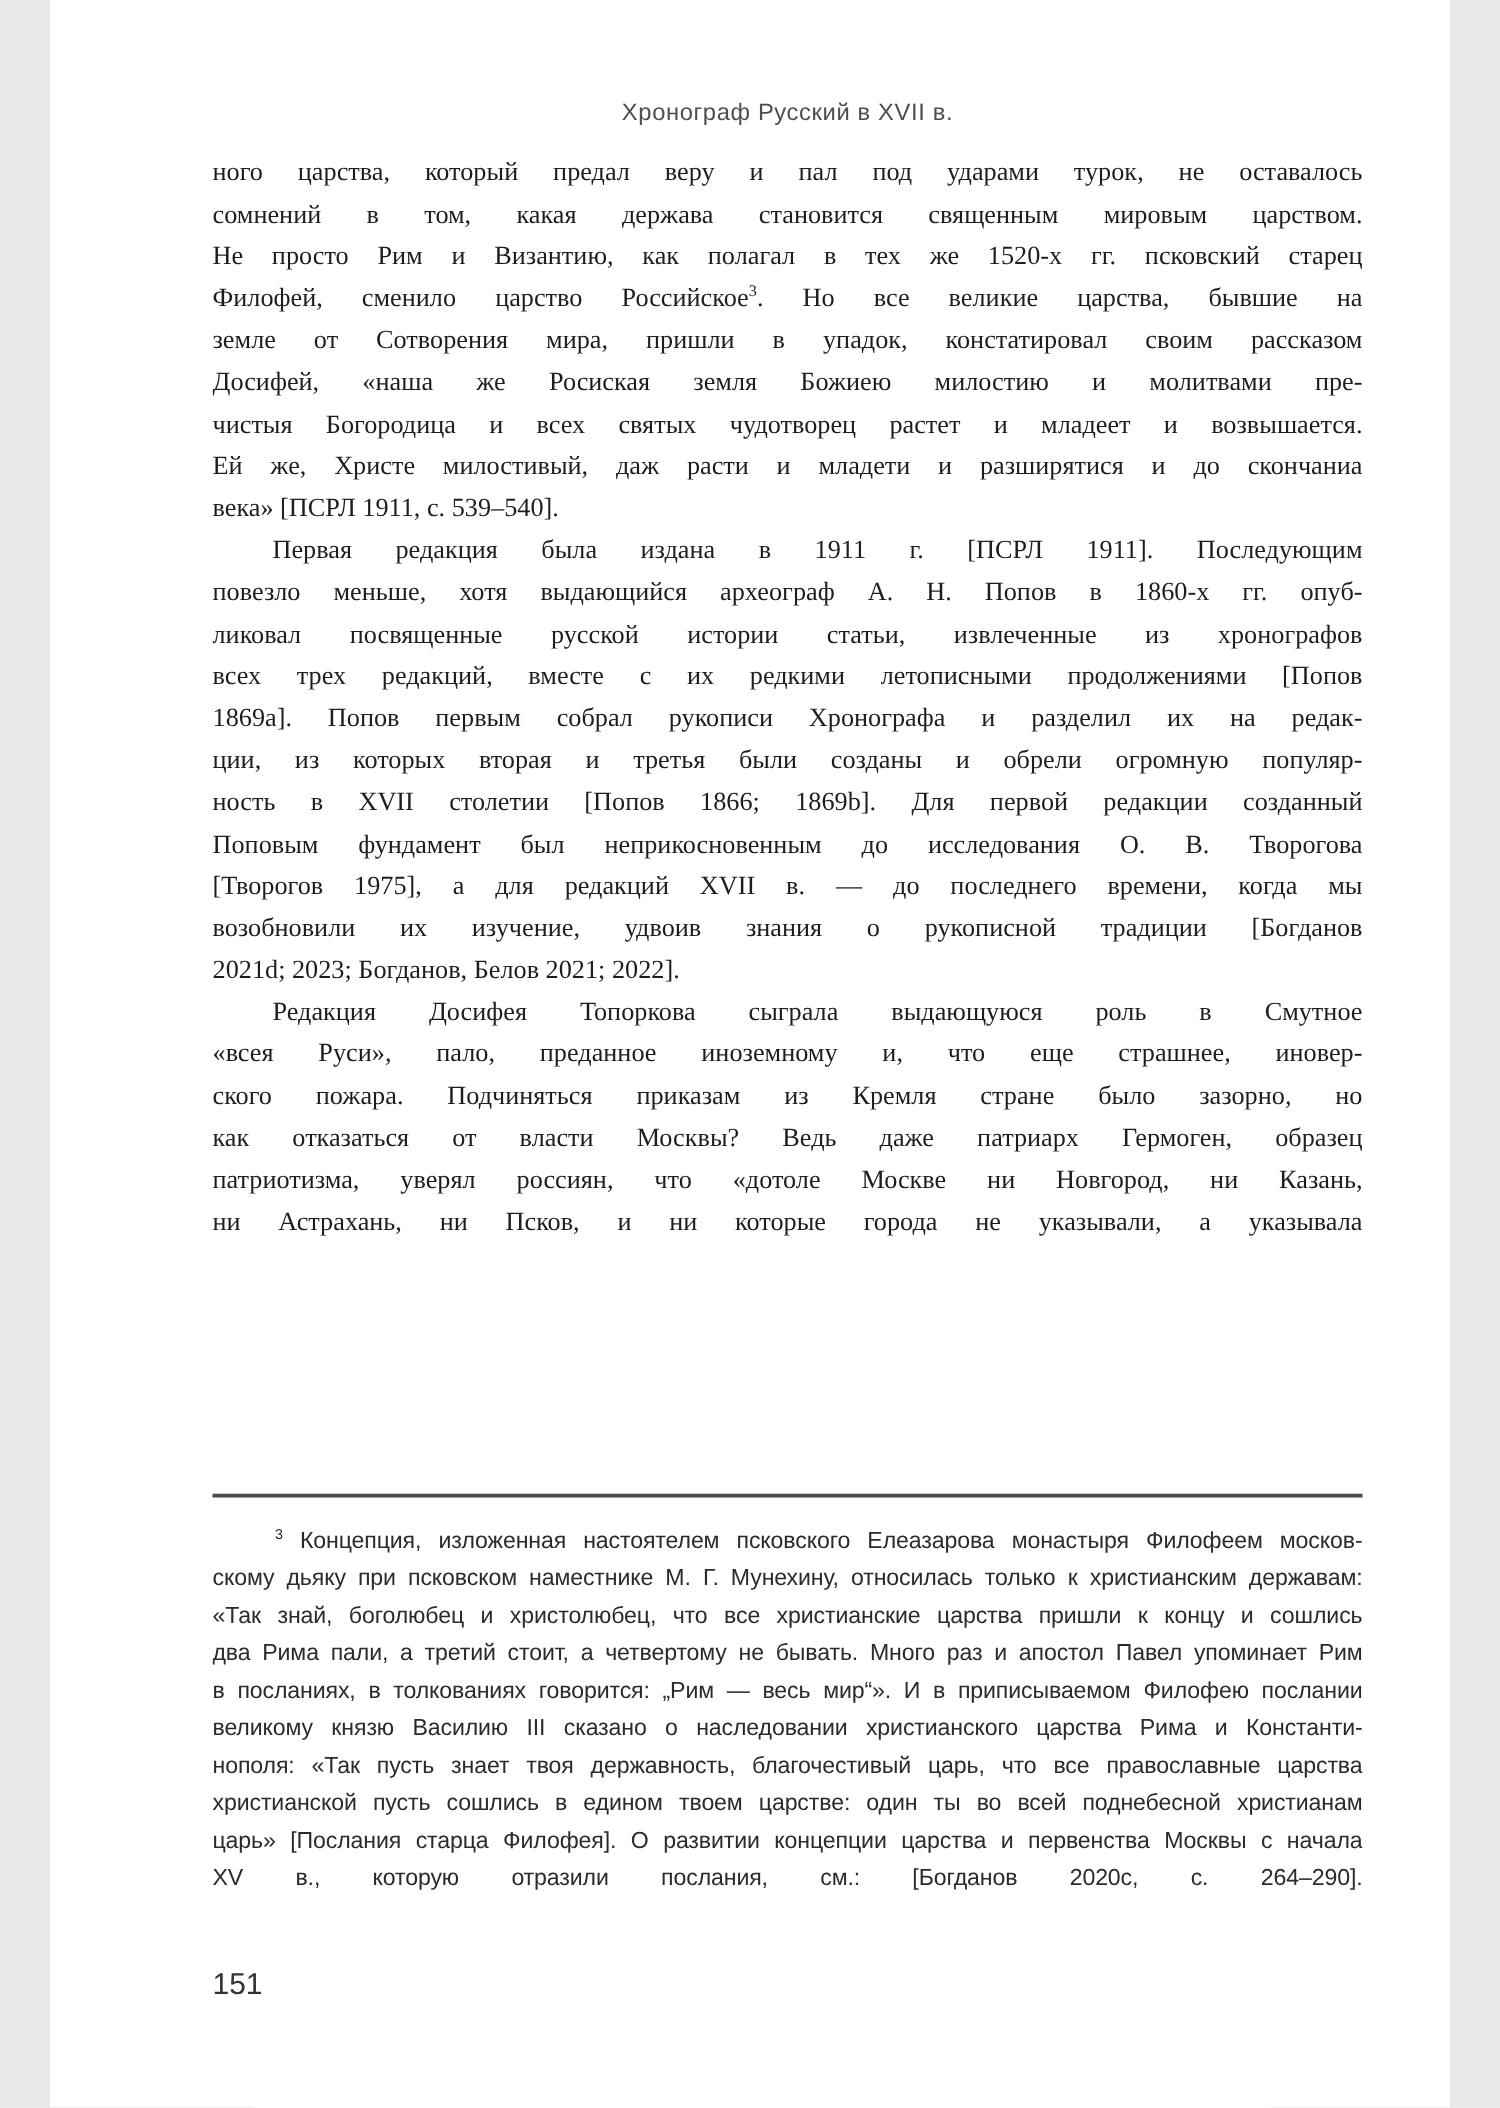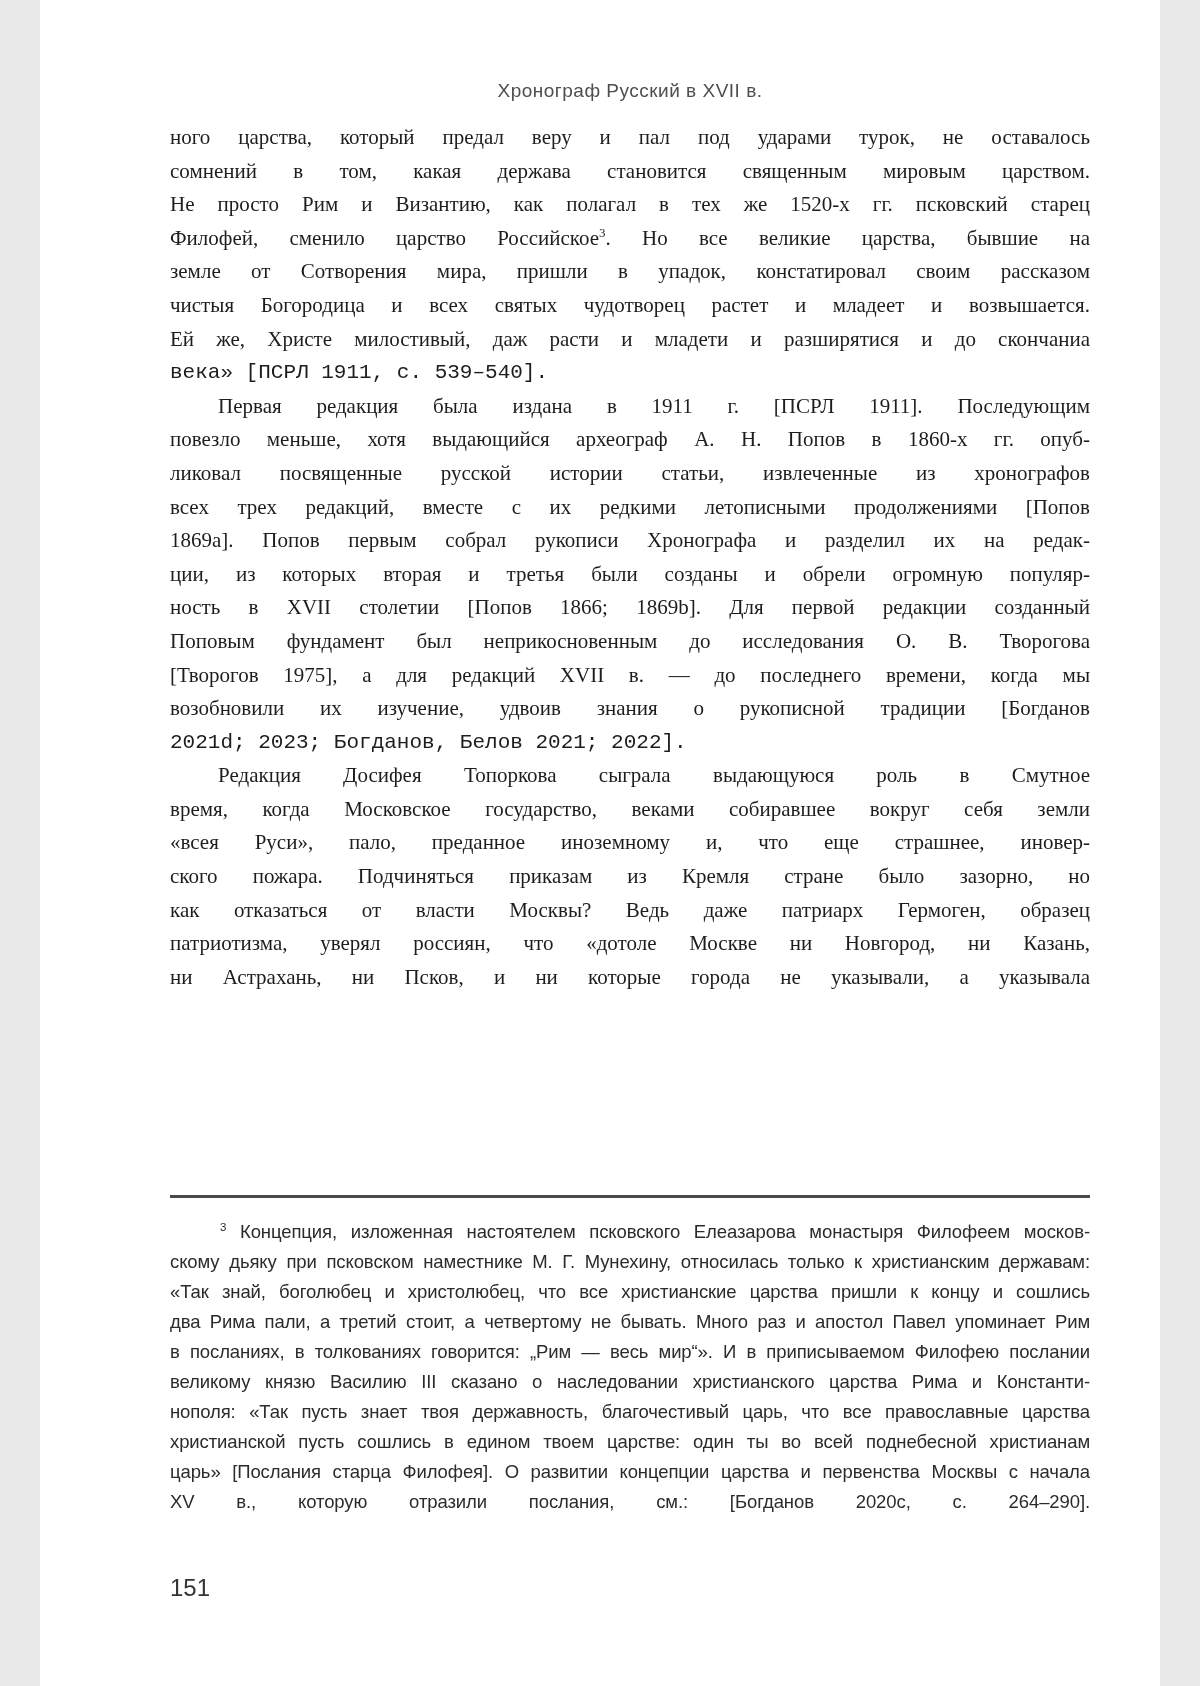--- a/index.html
+++ b/index.html
@@ -31,21 +31,21 @@
     color: #1d1d1b;
   }
   .body-text .line {
     font-size: 21px;
     height: 33.6px;
     line-height: 33.6px;
     overflow: hidden;
     text-align: justify;
     text-align-last: justify;
   }
-  .line.last { text-align-last: left; font-family: Liberation Mono, monospace; }
+  .line.last { text-align-last: left; }
   .body-text .line.indent { text-indent: 48px; }
   sup {
     font-size: 0.62em;
     line-height: 0;
     vertical-align: super;
   }
   .footnote-block {
     position: absolute;
     top: 1195px;
     left: 130px;
@@ -85,40 +85,40 @@
 <div class="page">
   <div class="running-head">Хронограф Русский в XVII в.</div>
 
   <div class="body-text">
       <div>
         <div class="line">ного царства, который предал веру и пал под ударами турок, не оставалось</div>
         <div class="line">сомнений в том, какая держава становится священным мировым царством.</div>
         <div class="line">Не просто Рим и Византию, как полагал в тех же 1520-х гг. псковский старец</div>
         <div class="line">Филофей, сменило царство Российское<sup>3</sup>. Но все великие царства, бывшие на</div>
         <div class="line">земле от Сотворения мира, пришли в упадок, констатировал своим рассказом</div>
+        <div class="line">Досифей, «наша же Росиская земля Божиею милостию и молитвами пре-</div>
         <div class="line">чистыя Богородица и всех святых чудотворец растет и младеет и возвышается.</div>
         <div class="line">Ей же, Христе милостивый, даж расти и младети и разширятися и до скончаниа</div>
         <div class="line last">века» [ПСРЛ 1911, с. 539–540].</div>
       </div>
       <div>
         <div class="line indent">Первая редакция была издана в 1911 г. [ПСРЛ 1911]. Последующим</div>
         <div class="line">повезло меньше, хотя выдающийся археограф А. Н. Попов в 1860-х гг. опуб-</div>
         <div class="line">ликовал посвященные русской истории статьи, извлеченные из хронографов</div>
         <div class="line">всех трех редакций, вместе с их редкими летописными продолжениями [Попов</div>
         <div class="line">1869a]. Попов первым собрал рукописи Хронографа и разделил их на редак-</div>
         <div class="line">ции, из которых вторая и третья были созданы и обрели огромную популяр-</div>
         <div class="line">ность в XVII столетии [Попов 1866; 1869b]. Для первой редакции созданный</div>
         <div class="line">Поповым фундамент был неприкосновенным до исследования О. В. Творогова</div>
         <div class="line">[Творогов 1975], а для редакций XVII в. — до последнего времени, когда мы</div>
         <div class="line">возобновили их изучение, удвоив знания о рукописной традиции [Богданов</div>
         <div class="line last">2021d; 2023; Богданов, Белов 2021; 2022].</div>
       </div>
       <div>
         <div class="line indent">Редакция Досифея Топоркова сыграла выдающуюся роль в Смутное</div>
-        <div class="line">время, когда Московское государство, веками собиравшее вокруг себя земли</div>
         <div class="line">«всея Руси», пало, преданное иноземному и, что еще страшнее, иновер-</div>
         <div class="line">ского пожара. Подчиняться приказам из Кремля стране было зазорно, но</div>
         <div class="line">как отказаться от власти Москвы? Ведь даже патриарх Гермоген, образец</div>
         <div class="line">патриотизма, уверял россиян, что «дотоле Москве ни Новгород, ни Казань,</div>
         <div class="line">ни Астрахань, ни Псков, и ни которые города не указывали, а указывала</div>
       </div>
     </div>
 
   <div class="footnote-block">
     <div class="footnote-rule"></div>

